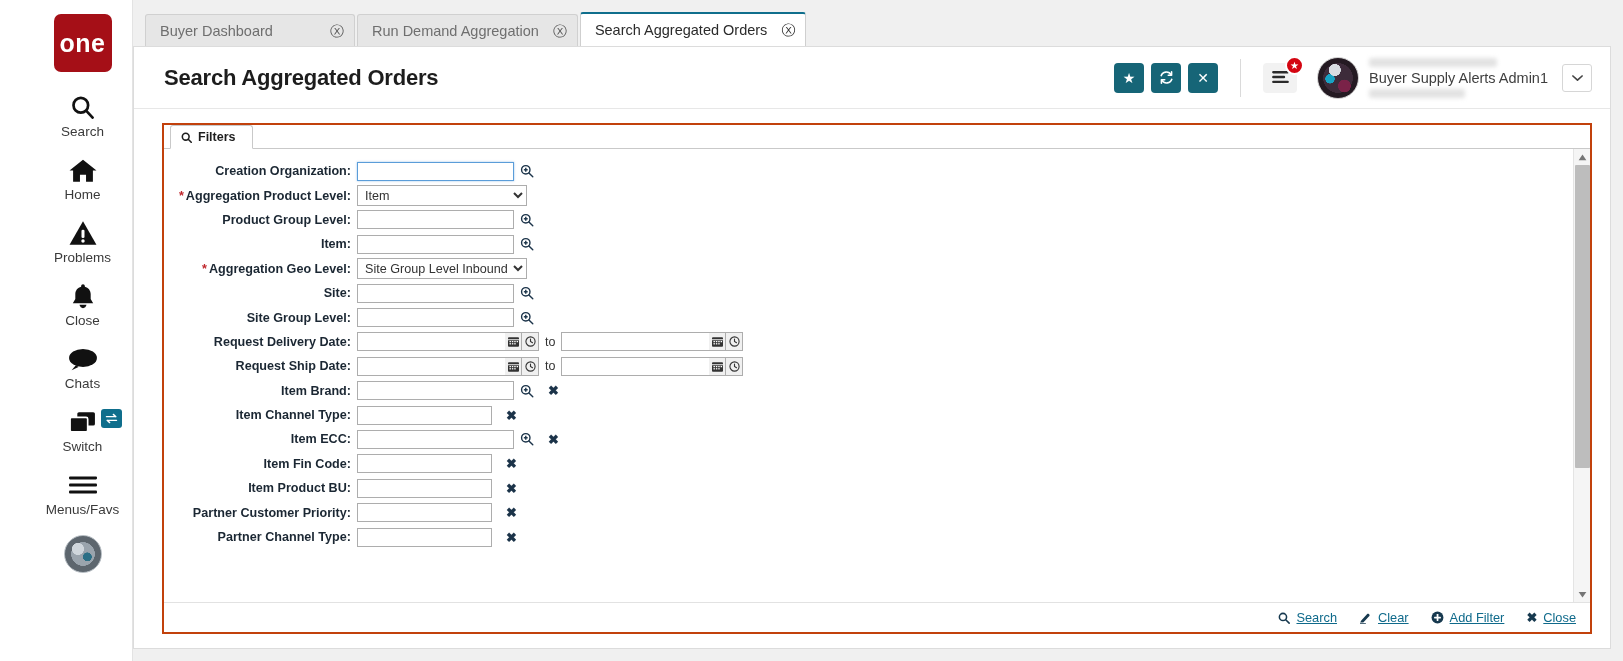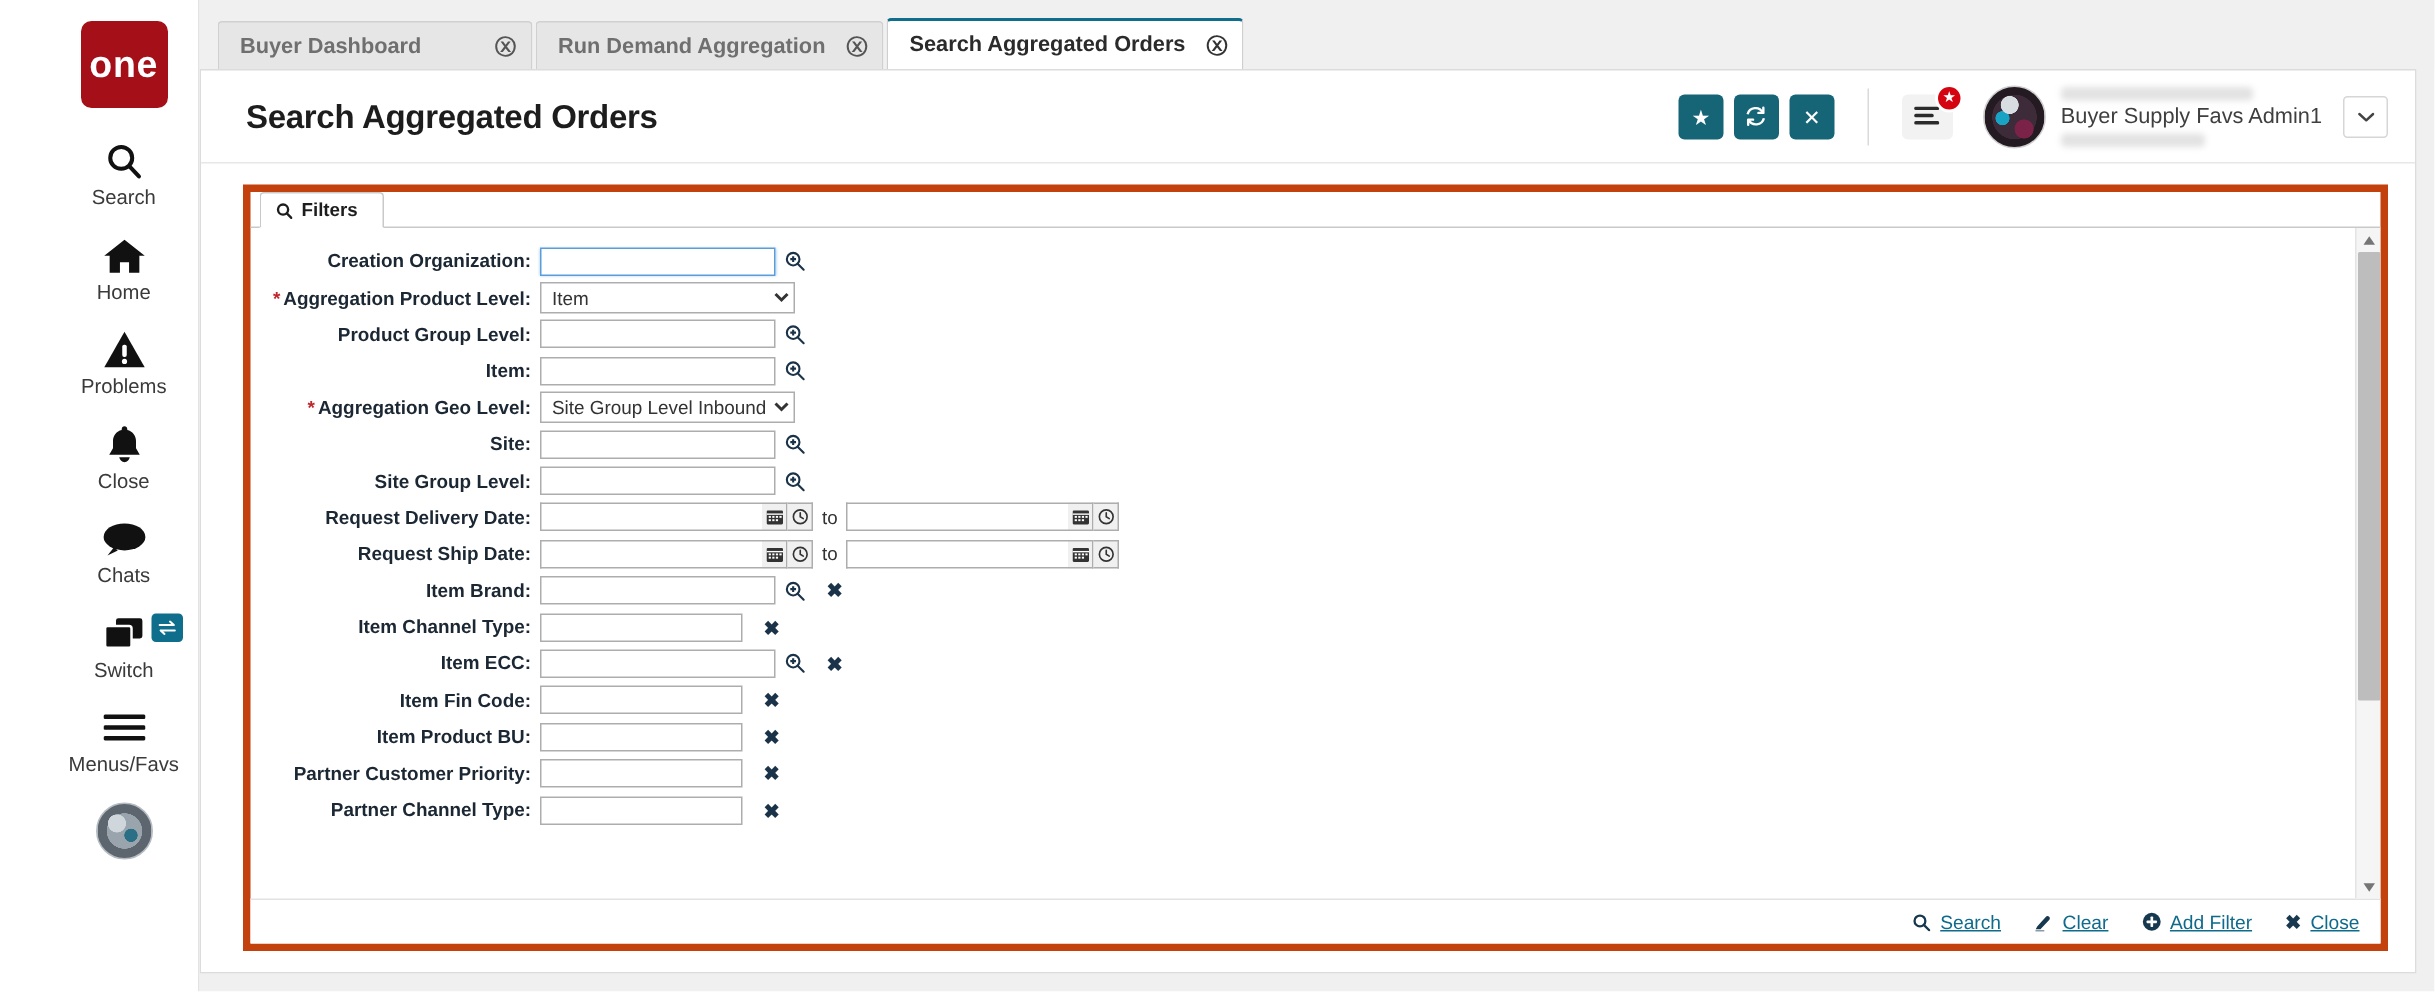--- a/index.html
+++ b/index.html
@@ -56,21 +56,20 @@
 
   
   .main { flex: 1 1 auto; display: flex; flex-direction: column; background: #f0f0f0; min-width: 0; }
 
   
   .tabstrip {
     height: 46px; background: #f0f0f0;
     display: flex; align-items: flex-end;
     padding-left: 12px; gap: 2px;
     flex: 0 0 46px;
-    font-weight: bold;
   }
   .tab {
     height: 32px; min-width: 210px;
     background: #e6e6e6;
     border: 1px solid #d0d0d0; border-bottom: none;
     border-radius: 3px 3px 0 0;
     display: flex; align-items: center; justify-content: space-between;
     padding: 0 10px 0 14px;
     font-size: 14.5px; color: #6f6f6f; cursor: pointer;
   }
@@ -133,21 +132,21 @@
   .username { font-size: 14.5px; color: #3f3f3f; white-space: nowrap; }
   .caret-box {
     width: 30px; height: 28px; border: 1px solid #d6d6d6; border-radius: 3px;
     display:flex; align-items:center; justify-content:center;
     margin-left: 14px; cursor: pointer; color:#444; font-size: 11px; background:#fff;
   }
 
   
   .panel-wrap { padding: 14px 18px 0 28px; flex: 1 1 auto; display:flex; flex-direction: column; min-height:0; }
   .panel {
-    border: 5px solid #c2410c; background: #fff;
+    border: 2px solid #c2410c; background: #fff;
     flex: 1 1 auto; display:flex; flex-direction:column; min-height:0;
     margin-bottom: 14px;
   }
   .panel-tabs { height: 24px; display:flex; align-items:flex-end; border-bottom: 1px solid #c9c9c9; padding-left: 6px; }
   .ptab {
     height: 24px; padding: 0 16px 0 10px;
     background:#fff; border: 1px solid #c9c9c9; border-bottom: 1px solid #fff;
     border-radius: 3px 3px 0 0; margin-bottom: -1px;
     display:flex; align-items:center; gap: 6px;
     font-size: 12.5px; font-weight: 700; color: #1d1d1d; cursor:pointer;
@@ -352,21 +351,21 @@
           </svg>
           <div class="hamb-badge">
             <span>★</span>
           </div>
         </div>
 
         <div class="user-wrap">
           <div class="user-avatar"></div>
           <div class="user-text">
             <div class="blurline" style="width:128px"></div>
-            <div class="username">Buyer Supply Favs Admin1</div>
+            <div class="username">Buyer Supply Alerts Admin1</div>
             <div class="blurline" style="width:96px"></div>
           </div>
         </div>
 
         <div class="caret-box">
           <svg width="11" height="8" viewBox="0 0 12 8" fill="none" stroke="#444" stroke-width="1.8" stroke-linecap="round" stroke-linejoin="round">
               <path d="M1 1.8 6 6.4 11 1.8"></path>
             </svg>
         </div>
       </div>

